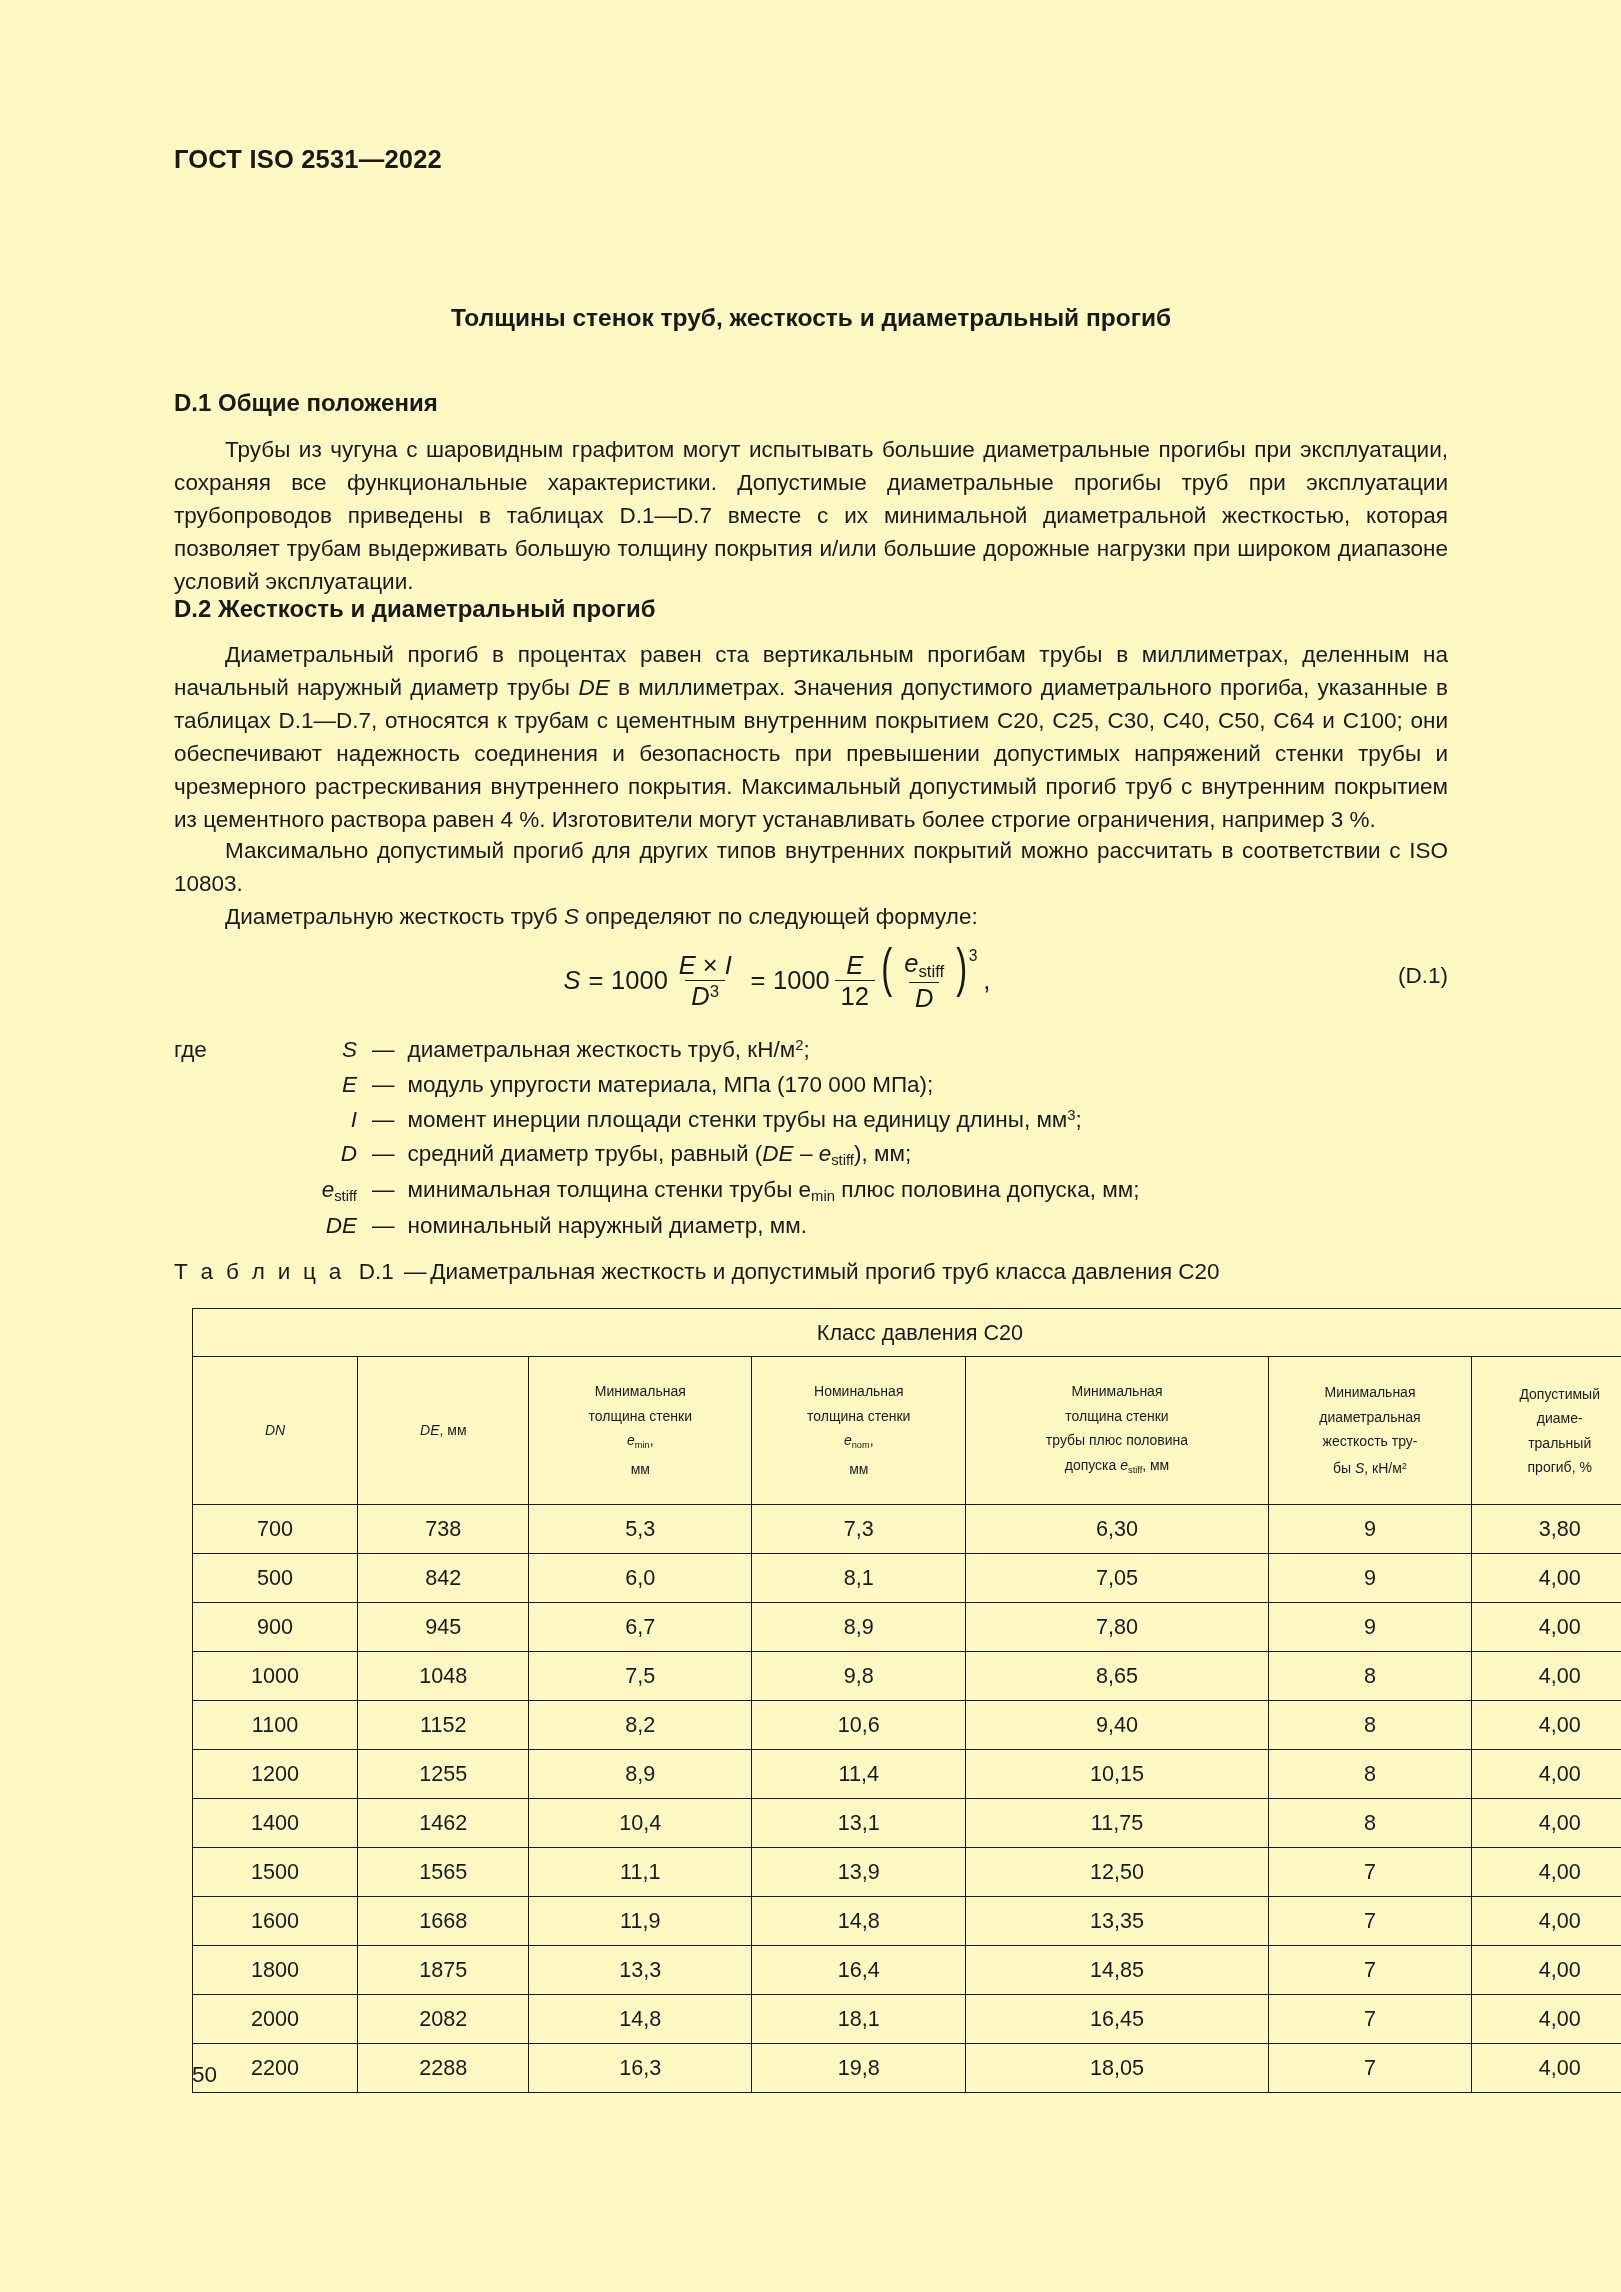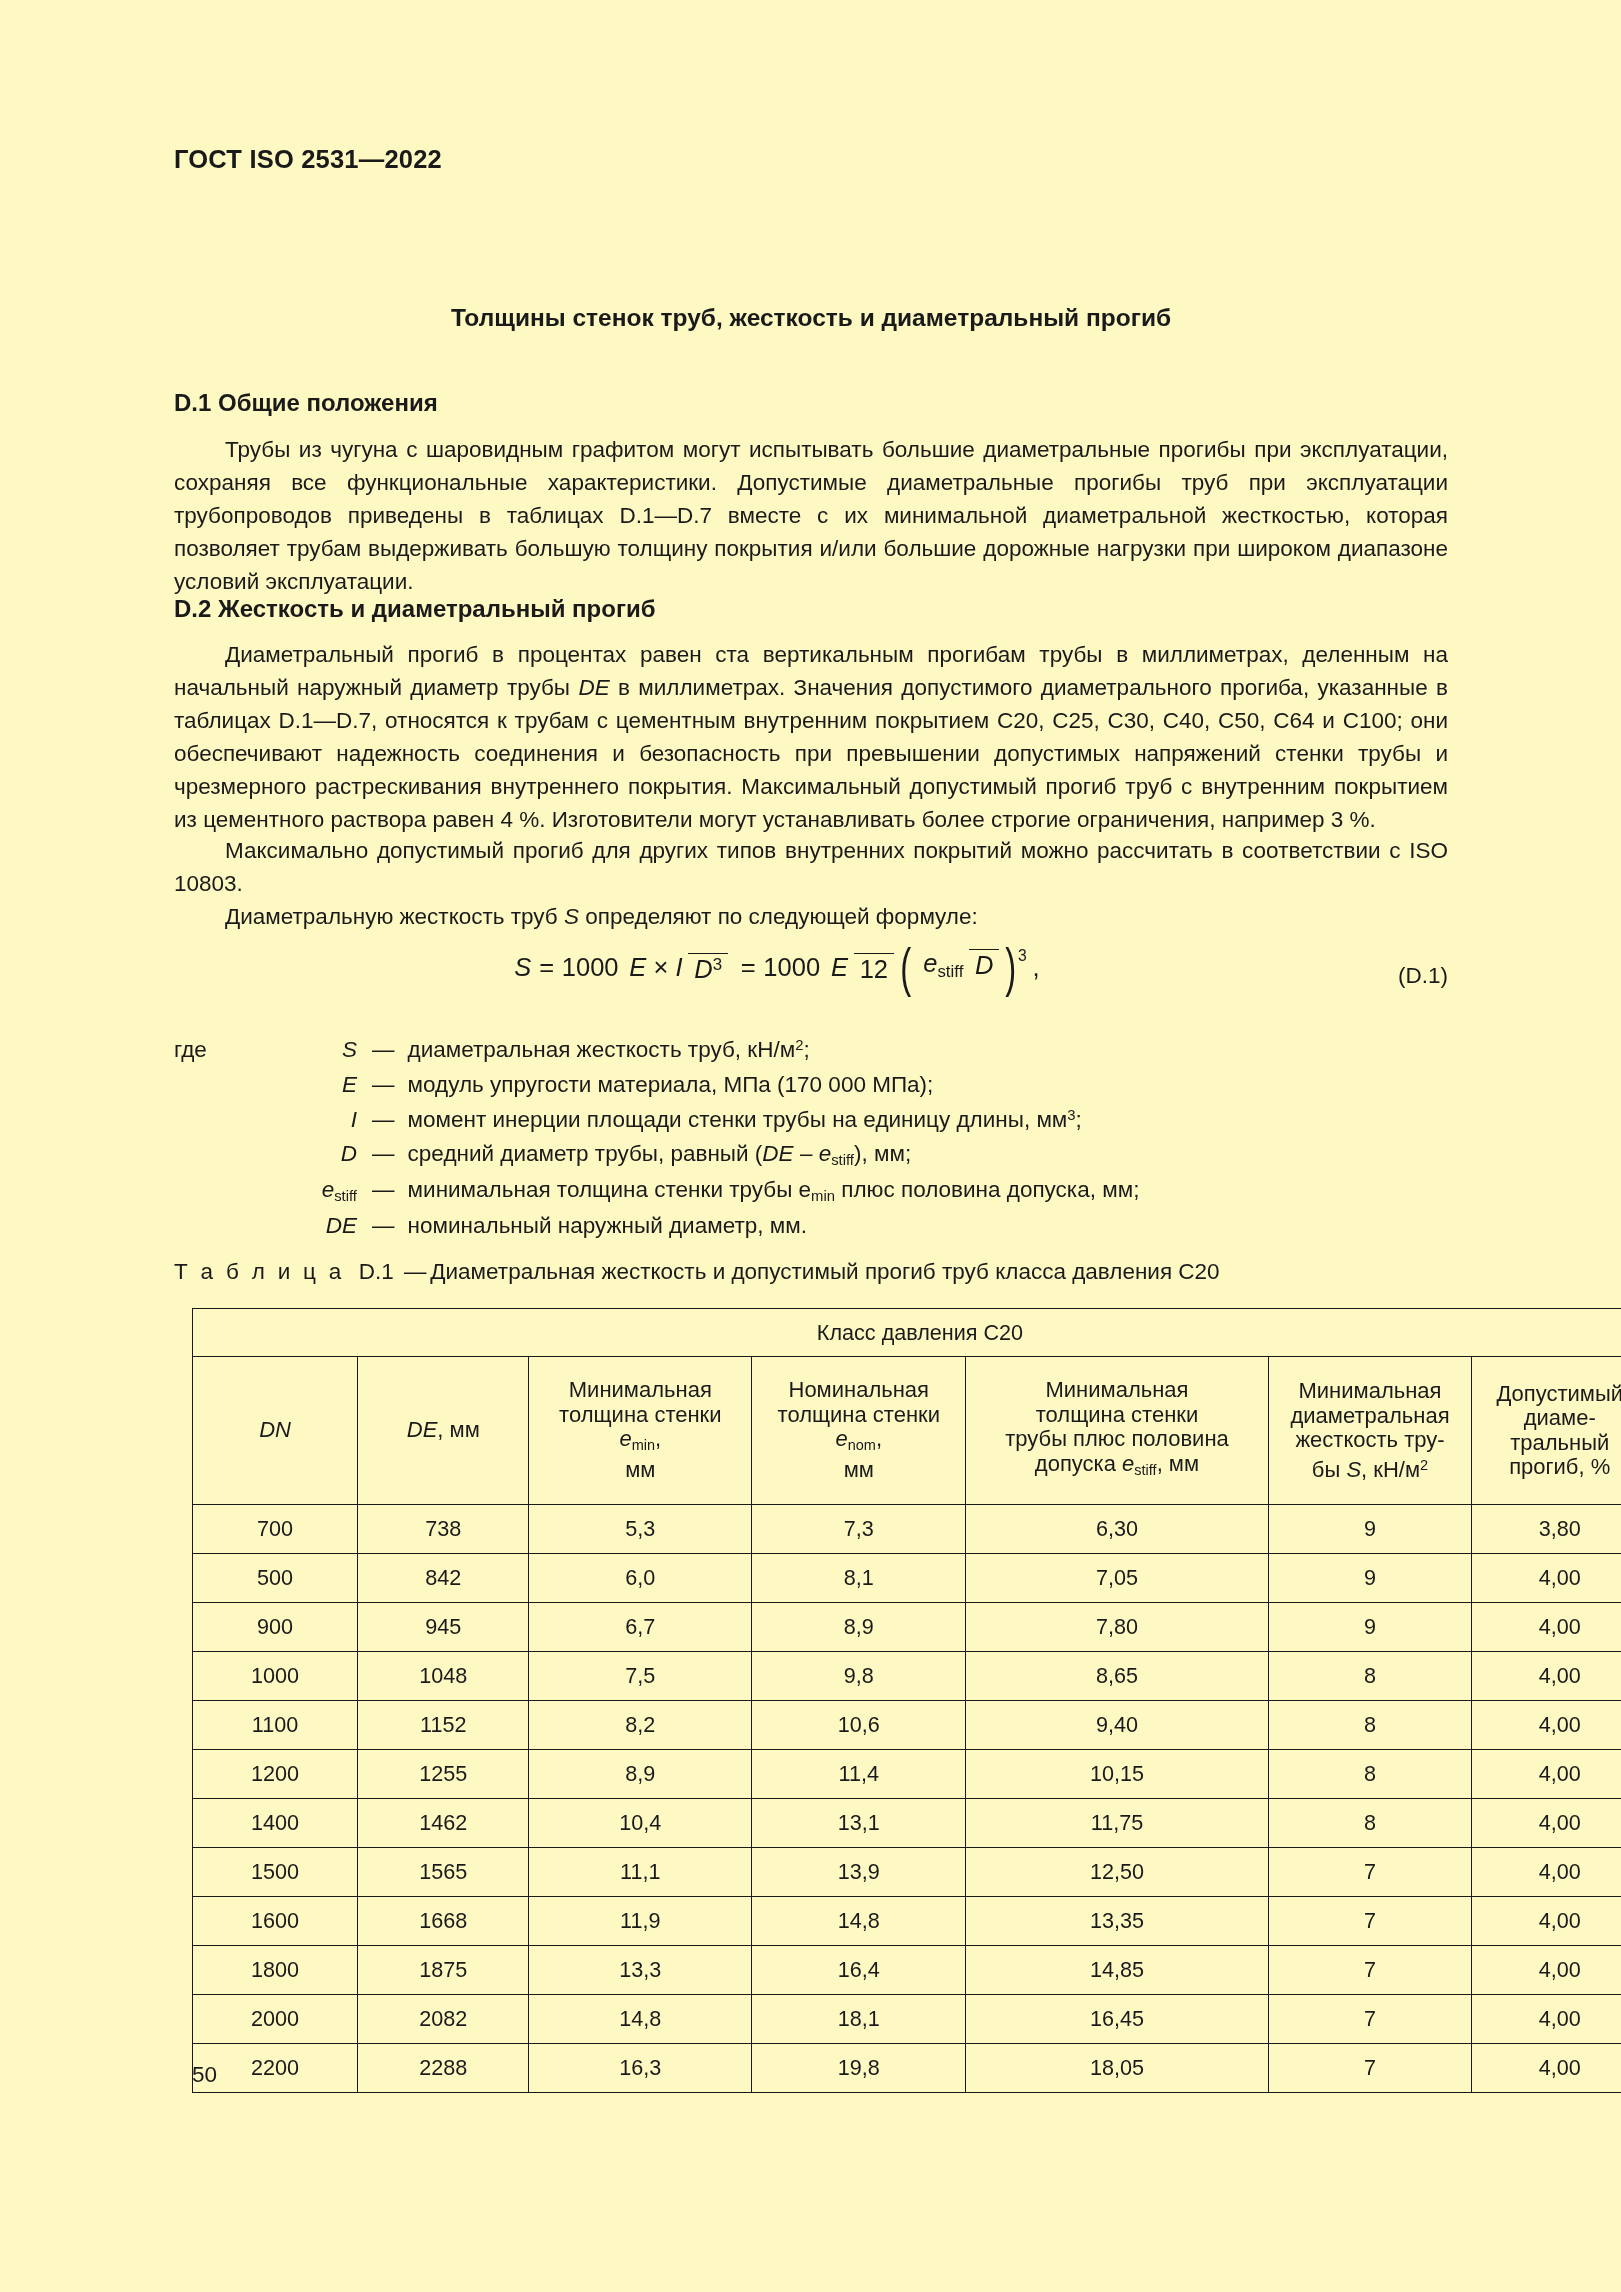--- a/index.html
+++ b/index.html
@@ -87,21 +87,22 @@
   }
   .eqno {
     position: absolute;
     right: 0;
     top: 21.6px;
     font-size: 22.5px;
   }
   .math { display: inline-flex; align-items: center; vertical-align: middle; }
   .frac {
     display: inline-flex;
-    align-items: flex-start;
+    flex-direction: column;
+    align-items: center;
     vertical-align: middle;
     margin: 0 4.9px;
     line-height: 1.12;
   }
   .frac .num { padding: 0 5.9px 1px 5.9px; }
   .frac .den { padding: 1px 5.9px 0 5.9px; border-top: 1.6px solid #1a1a1a; }
   .paren {
     display: inline-block;
     font-size: 53px;
     line-height: 0.72;
@@ -153,21 +154,21 @@
     font-weight: normal;
     padding: 2px 3.9px;
   }
   table.dt .spanhead {
     height: 43px;
     font-size: 21.6px;
   }
   table.dt thead td.colhead {
     height: 143px;
     line-height: 24.5px;
-    font-size: 22px;
+    font-size: 14px;
     vertical-align: middle;
   }
   table.dt tbody td {
     height: 44px;
     font-size: 21.6px;
   }
   .c-dn    { width: 149px; }
   .c-de    { width: 155px; }
   .c-emin  { width: 204px; }
   .c-enom  { width: 196px; }

